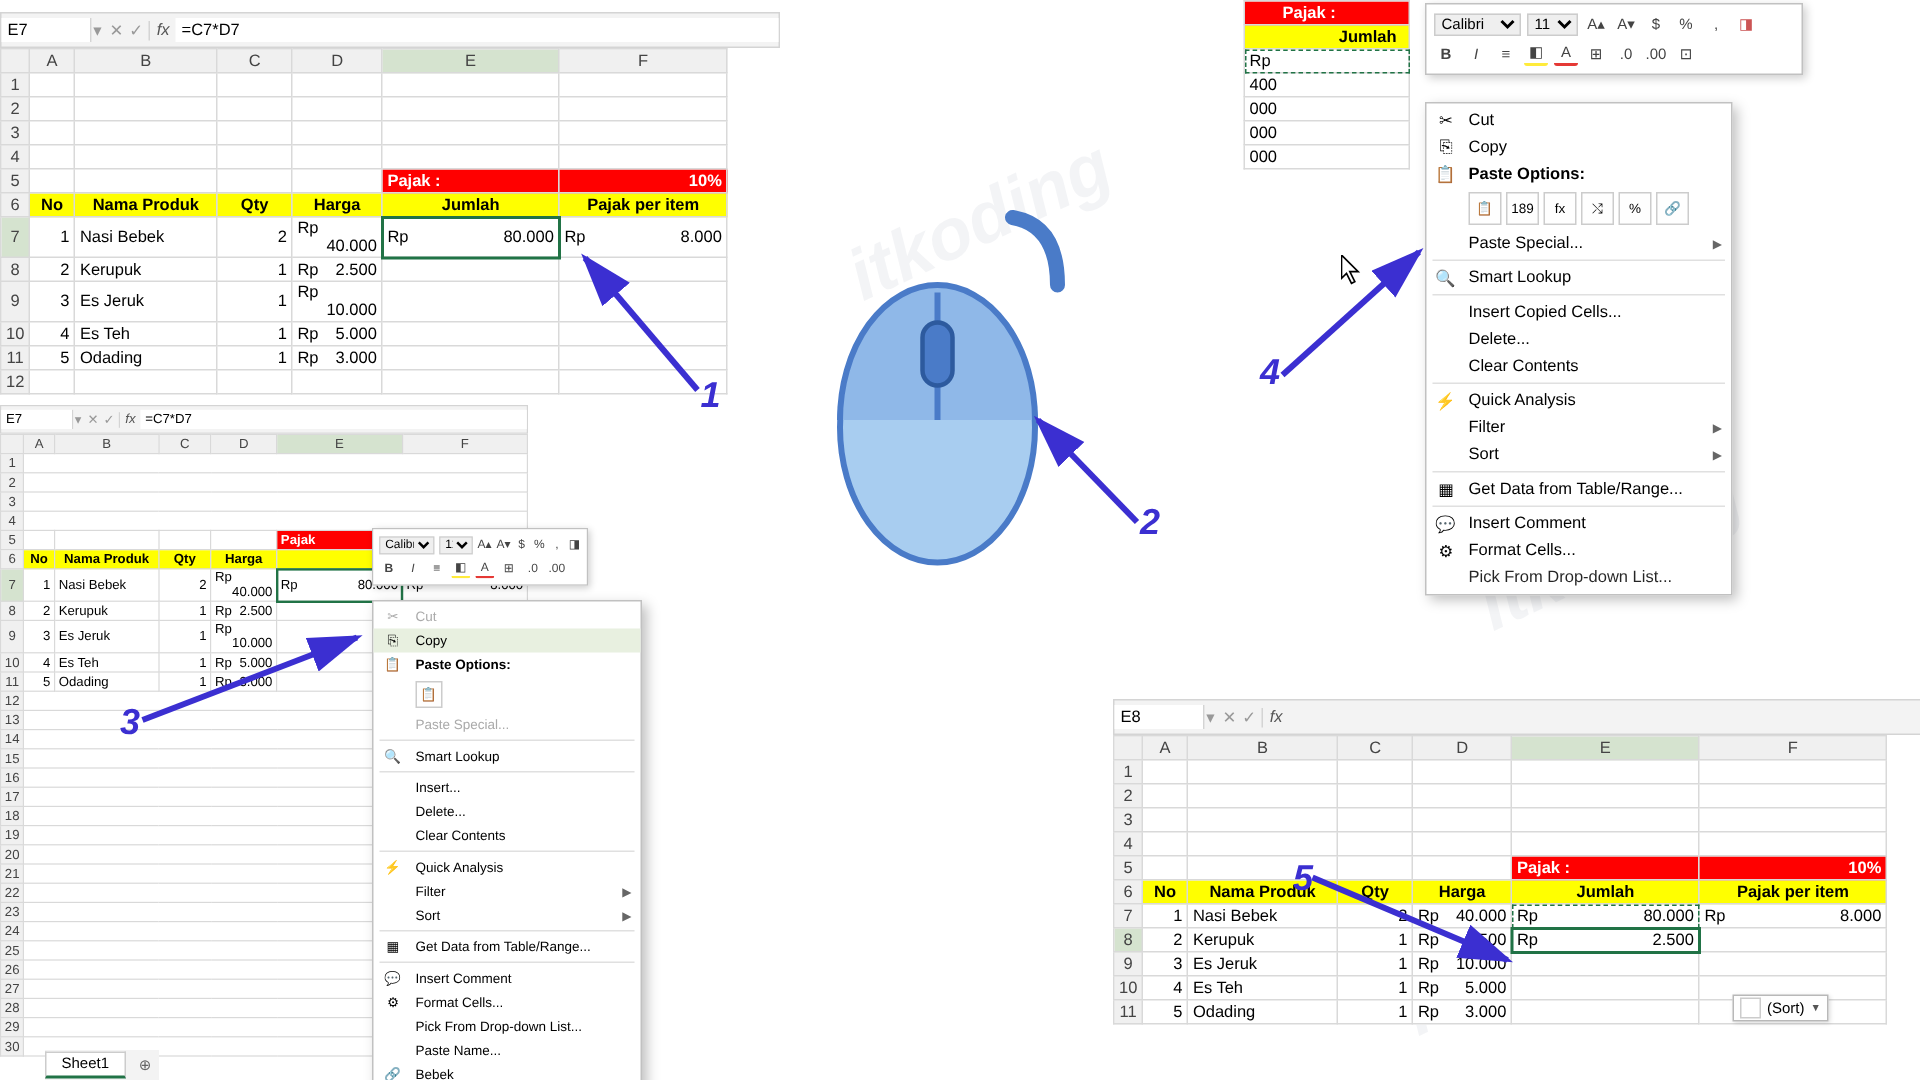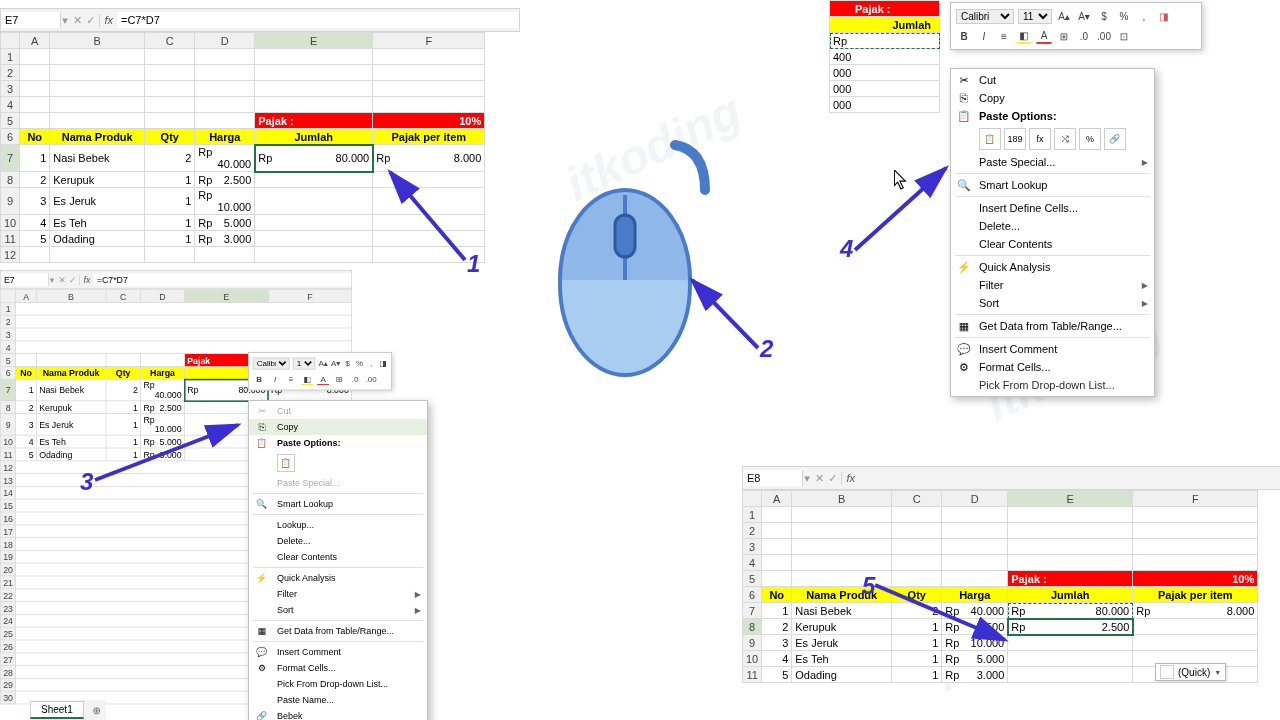--- a/index.html
+++ b/index.html
@@ -288,21 +288,21 @@
       <span>Paste Special...</span>
       <span class="sub">▶</span>
     </div>
   <div class="sep"></div>
   <div class="item">
       <span class="icon">🔍</span>
       <span>Smart Lookup</span>
     </div>
   <div class="sep"></div>
   <div class="item">
-      <span>Insert Define Cells...</span>
+      <span>Insert Copied Cells...</span>
     </div>
   <div class="item">
       <span>Delete...</span>
     </div>
   <div class="item">
       <span>Clear Contents</span>
     </div>
   <div class="sep"></div>
   <div class="item">
       <span class="icon">⚡</span>
@@ -566,21 +566,21 @@
   <div class="item" style="color:#aaa">
       <span>Paste Special...</span>
     </div>
   <div class="sep"></div>
   <div class="item">
       <span class="icon">🔍</span>
       <span>Smart Lookup</span>
     </div>
   <div class="sep"></div>
   <div class="item">
-      <span>Lookup...</span>
+      <span>Insert...</span>
     </div>
   <div class="item">
       <span>Delete...</span>
     </div>
   <div class="item">
       <span>Clear Contents</span>
     </div>
   <div class="sep"></div>
   <div class="item">
       <span class="icon">⚡</span>
@@ -744,21 +744,21 @@
       <td><span>Rp</span>&nbsp;<span style="float:right">3.000</span></td>
       <td></td>
           <td></td>
     </tr>
   </tbody>
     </table>
 </div>
 
 <div class="ctrl-btn" style="left:1155px; top:663px;">
   <span class="pi-small"></span>
-  <span>(Quick)</span>
+  <span>(Sort)</span>
   <span class="drop">▼</span>
 </div>
 
 <svg class="mouse-svg" style="left:545px; top:130px;" width="175" height="250" viewBox="0 0 175 250">
   <path d="M130 15 Q160 20 160 60" fill="none" stroke="#4a7bc8" stroke-width="10" stroke-linecap="round"></path>
   <ellipse cx="80" cy="155" rx="65" ry="90" fill="#a8cdf0" stroke="#4a7bc8" stroke-width="4"></ellipse>
   <path d="M15 150 A65 90 0 0 1 145 150" fill="#8fb8e8" stroke="#4a7bc8" stroke-width="4"></path>
   <line x1="80" y1="65" x2="80" y2="150" stroke="#4a7bc8" stroke-width="4"></line>
   <rect x="70" y="85" width="20" height="42" rx="10" fill="#4a7bc8" stroke="#2d5a9e" stroke-width="3"></rect>
 </svg>

